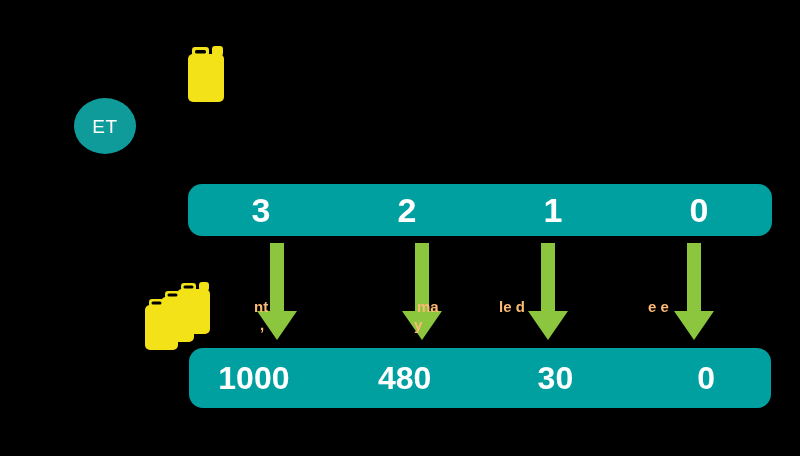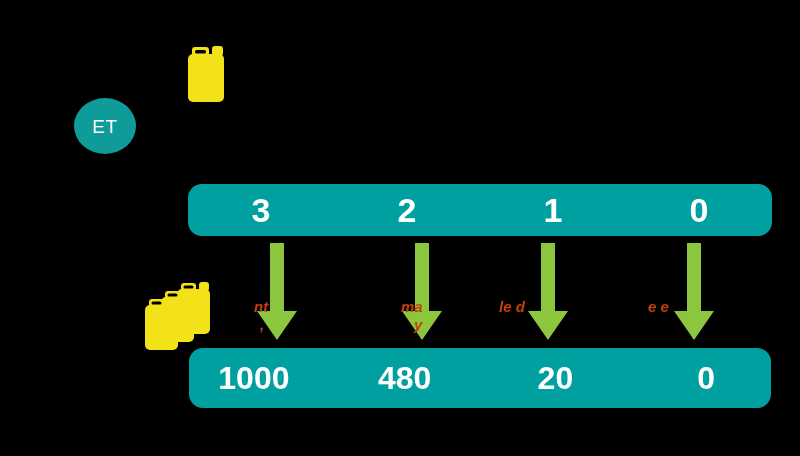--- a/index.html
+++ b/index.html
@@ -83,26 +83,25 @@
   
   .arrow {
     position: absolute;
     width: 44px;
     height: 100px;
   }
 
   
   .caption {
     position: absolute;
-    color: #c2410c;
+    color: #fdba74;
     font-size: 15px;
     font-weight: bold;
     white-space: nowrap;
     line-height: 1.15;
-    font-style: italic;
   }
 </style>
 </head>
 <body>
 
 <div id="stage">
 
   <div class="et-badge">
     <span class="et-label">ET</span>
   </div>
@@ -163,26 +162,26 @@
       <polygon points="15,0 29,0 29,68 42,68 22,97 2,68 15,68" fill="#8CC63E"></polygon>
     </svg>
   </div>
   <div class="arrow" style="left:640px; top:243px;">
     <svg width="44" height="100" viewBox="0 0 44 100" xmlns="http://www.w3.org/2000/svg">
       <polygon points="15,0 29,0 29,68 42,68 22,97 2,68 15,68" fill="#8CC63E"></polygon>
     </svg>
   </div>
 
   <div class="caption" style="left:222px; top:298px;">nt</div>
-  <div class="caption" style="left:369px; top:298px;">ma</div>
+  <div class="caption" style="left:385px; top:298px;">ma</div>
   <div class="caption" style="left:467px; top:298px;">le d</div>
   <div class="caption" style="left:616px; top:298px;">e e</div>
   <div class="caption" style="left:228px; top:316px;">,</div>
   <div class="caption" style="left:382px; top:316px;">y</div>
 
   <div class="bar bar-bottom">
     <div class="bar-cell">1000</div>
     <div class="bar-cell">480</div>
-    <div class="bar-cell">20</div>
+    <div class="bar-cell">30</div>
     <div class="bar-cell">0</div>
   </div>
 
 </div>
 
 </body></html>

